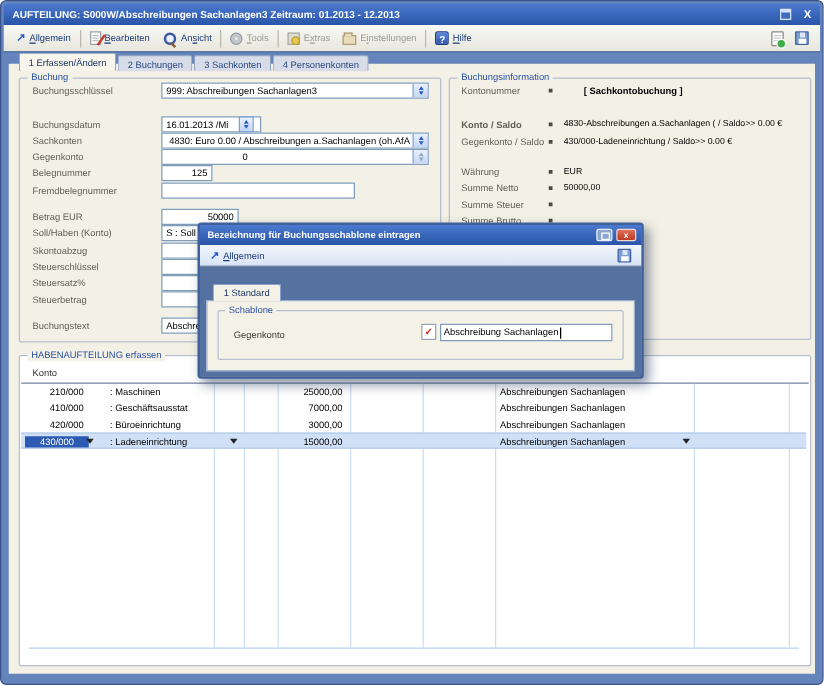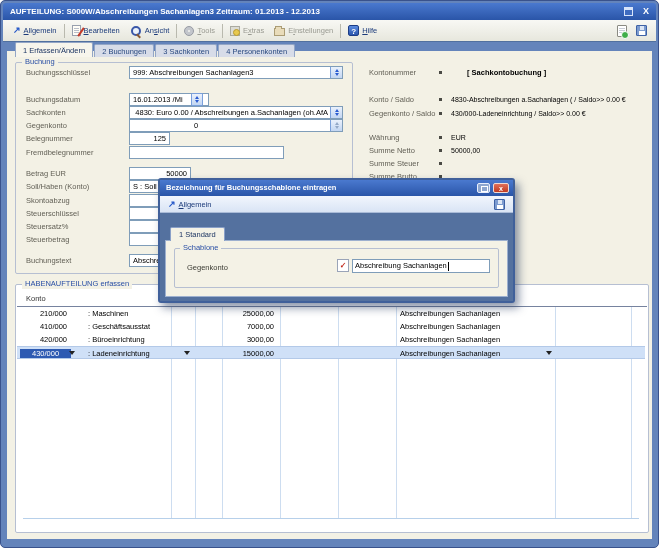--- a/index.html
+++ b/index.html
@@ -241,26 +241,29 @@
   <span class="flabel" style="top:232px;">Steuerbetrag</span>
   <div class="ibox" style="left:128px;top:232px;width:62px;">
     <span></span>
   </div>
 
   <span class="flabel" style="top:253px;">Buchungstext</span>
   <div class="ibox" style="left:128px;top:253px;width:214px;">
     <span>Abschreibungen Sachanlagen</span>
   </div>
 
+  <div class="gb" style="left:358px;top:61px;width:290px;height:210px;">
+    <span class="gb-cap">Buchungsinformation</span>
+  </div>
 
   <span class="ilabel" style="left:368px;top:66px;">Kontonummer</span>
   <span class="ibullet" style="left:438px;top:70px;"></span>
   <span class="ival bold" style="left:450px;top:66px;">[ Sachkontobuchung ]</span>
 
-  <span class="ilabel" style="left:368px;top:93px;">Konto / Saldo</span>
+  <span class="ilabel" style="left:368px;top:93px;font-weight:bold;">Konto / Saldo</span>
   <span class="ibullet" style="left:438px;top:97px;"></span>
   <span class="ival" style="left:450px;top:93px;">4830-Abschreibungen a.Sachanlagen ( / Saldo&gt;&gt; 0.00 €</span>
 
   <span class="ilabel" style="left:368px;top:107px;">Gegenkonto / Saldo</span>
   <span class="ibullet" style="left:438px;top:111px;"></span>
   <span class="ival" style="left:450px;top:107px;">430/000-Ladeneinrichtung / Saldo&gt;&gt; 0.00 €</span>
 
   <span class="ilabel" style="left:368px;top:131px;">Währung</span>
   <span class="ibullet" style="left:438px;top:135px;"></span>
   <span class="ival" style="left:450px;top:131px;">EUR</span>

